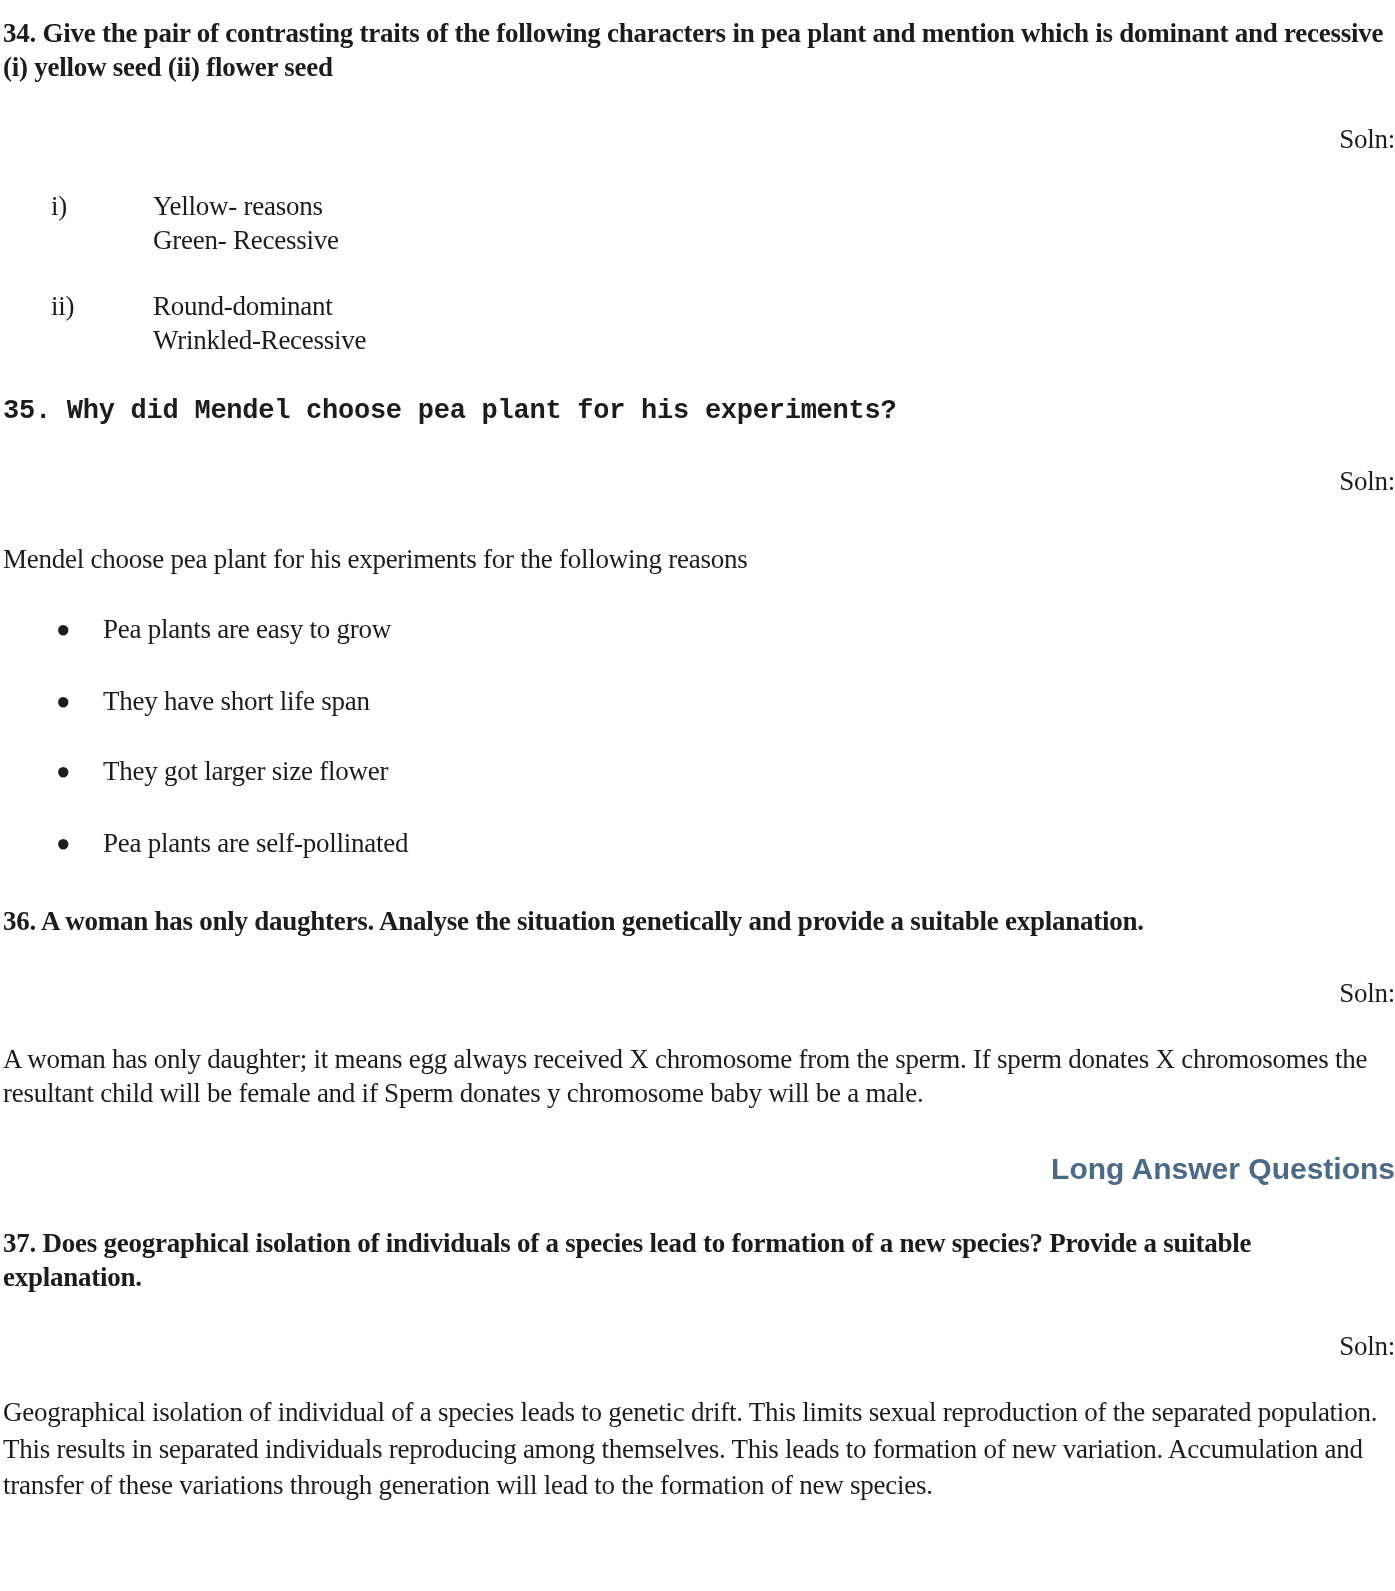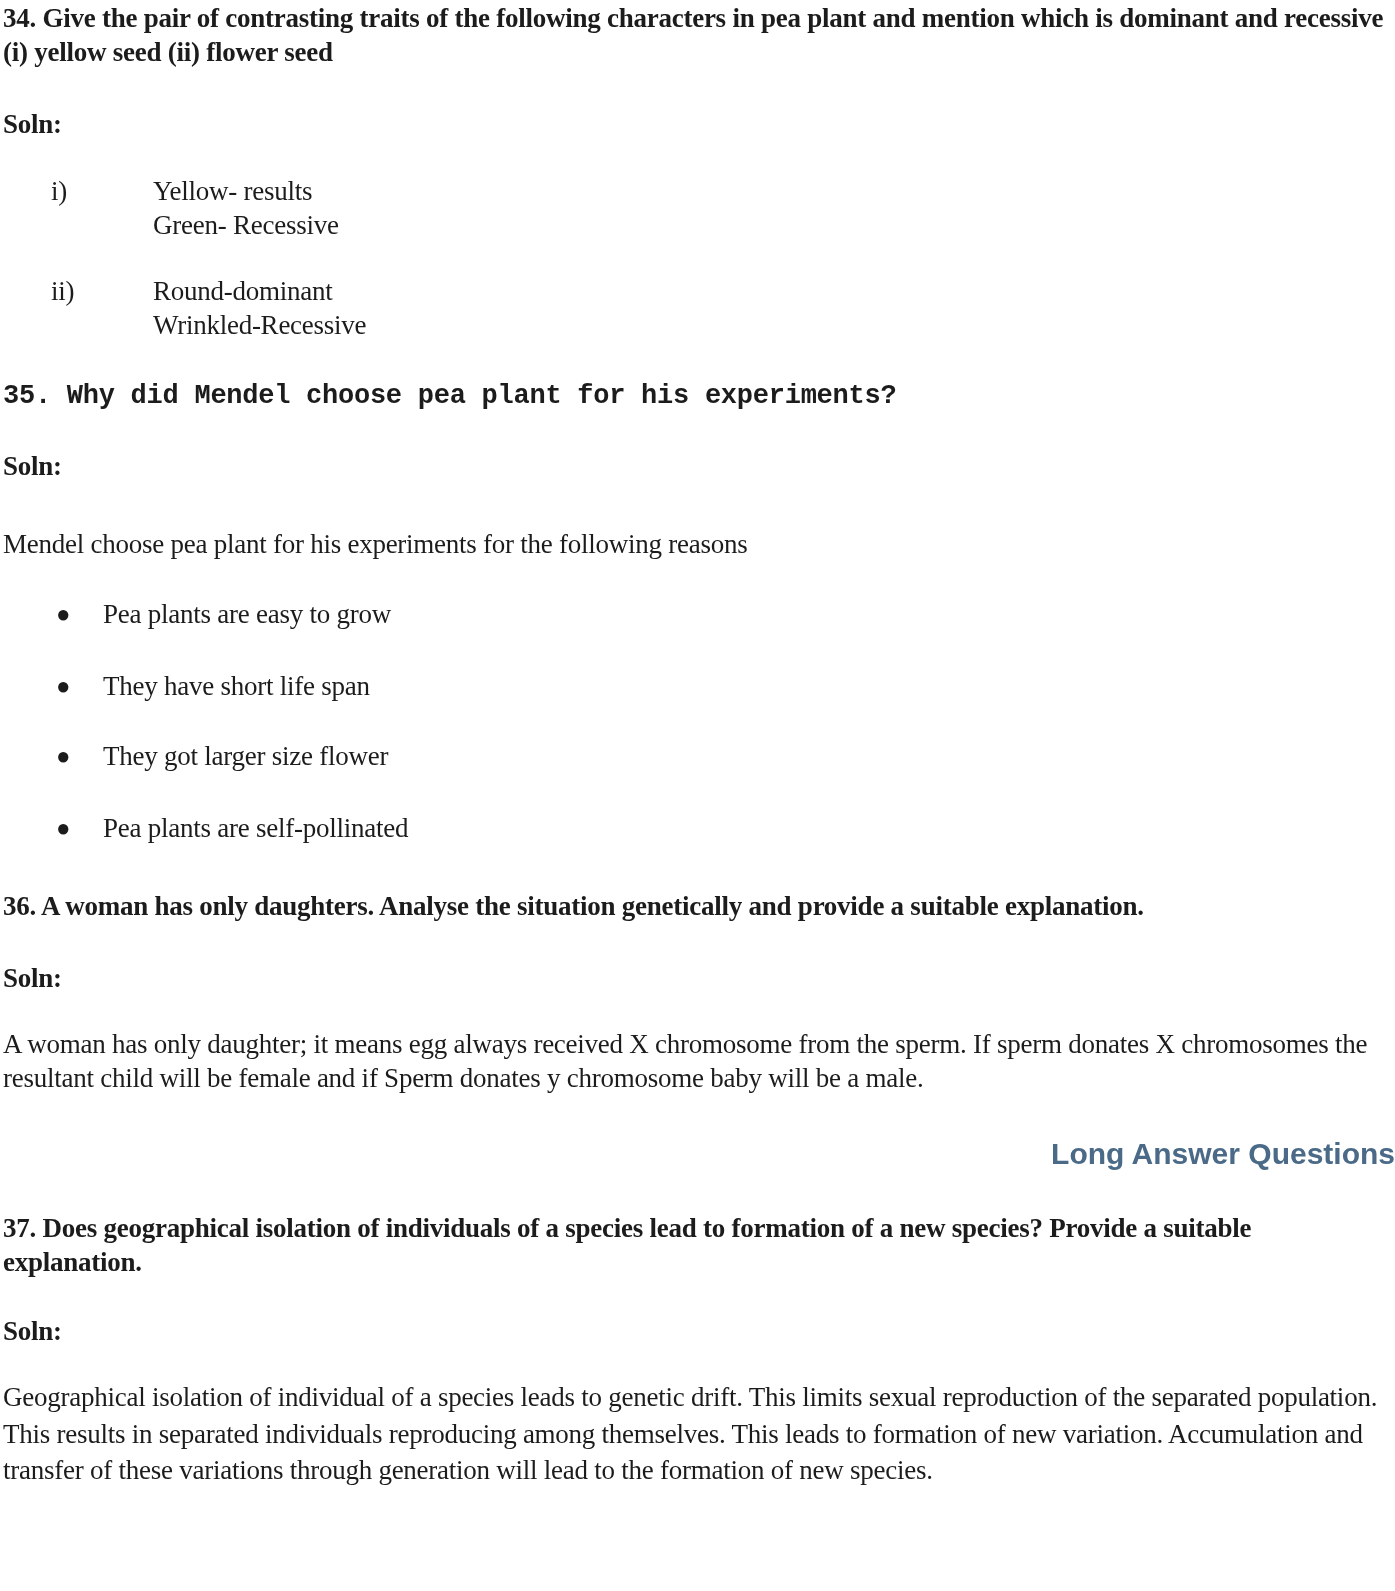--- a/index.html
+++ b/index.html
@@ -13,28 +13,29 @@
     overflow: hidden;
     font-family: "Liberation Serif", "DejaVu Serif", serif;
     font-size: 27px;
     line-height: 34px;
     letter-spacing: -0.25px;
     color: #1c1c1c;
   }
   .page {
     width: 1395px;
     height: 1226px;
-    padding: 1px 0 0 3px;
+    padding: 16px 0 0 3px;
     box-sizing: border-box;
   }
   .q-title {
     font-weight: bold;
   }
   .soln {
-    font-weight: bold;
+    font-weight: normal;
+    text-align: right;
   }
   .block { margin: 0; }
 
   
   .mt-38 { margin-top: 38px; }
   .mt-36 { margin-top: 36px; }
   .mt-34 { margin-top: 44px; }
   .mt-33 { margin-top: 33px; }
   .mt-70 { margin-top: 32px; }
   .mt-37 { margin-top: 37px; font-family: Liberation Mono, monospace; }
@@ -94,21 +95,21 @@
   <div class="block q-title">
     <span>34. Give the pair of contrasting traits of the following characters in pea plant and mention which is dominant and recessive</span>
   </div>
   <div class="block q-title">(i) yellow seed (ii) flower seed</div>
 
   <div class="block soln mt-38">Soln:</div>
 
   <div class="block rlist-item mt-33">
     <div class="rlist-marker">i)</div>
     <div class="rlist-lines">
-      <div>Yellow- results</div>
+      <div>Yellow- reasons</div>
       <div>Green- Recessive</div>
     </div>
   </div>
 
   <div class="block rlist-item mt-70">
     <div class="rlist-marker">ii)</div>
     <div class="rlist-lines">
       <div>Round-dominant</div>
       <div>Wrinkled-Recessive</div>
     </div>

